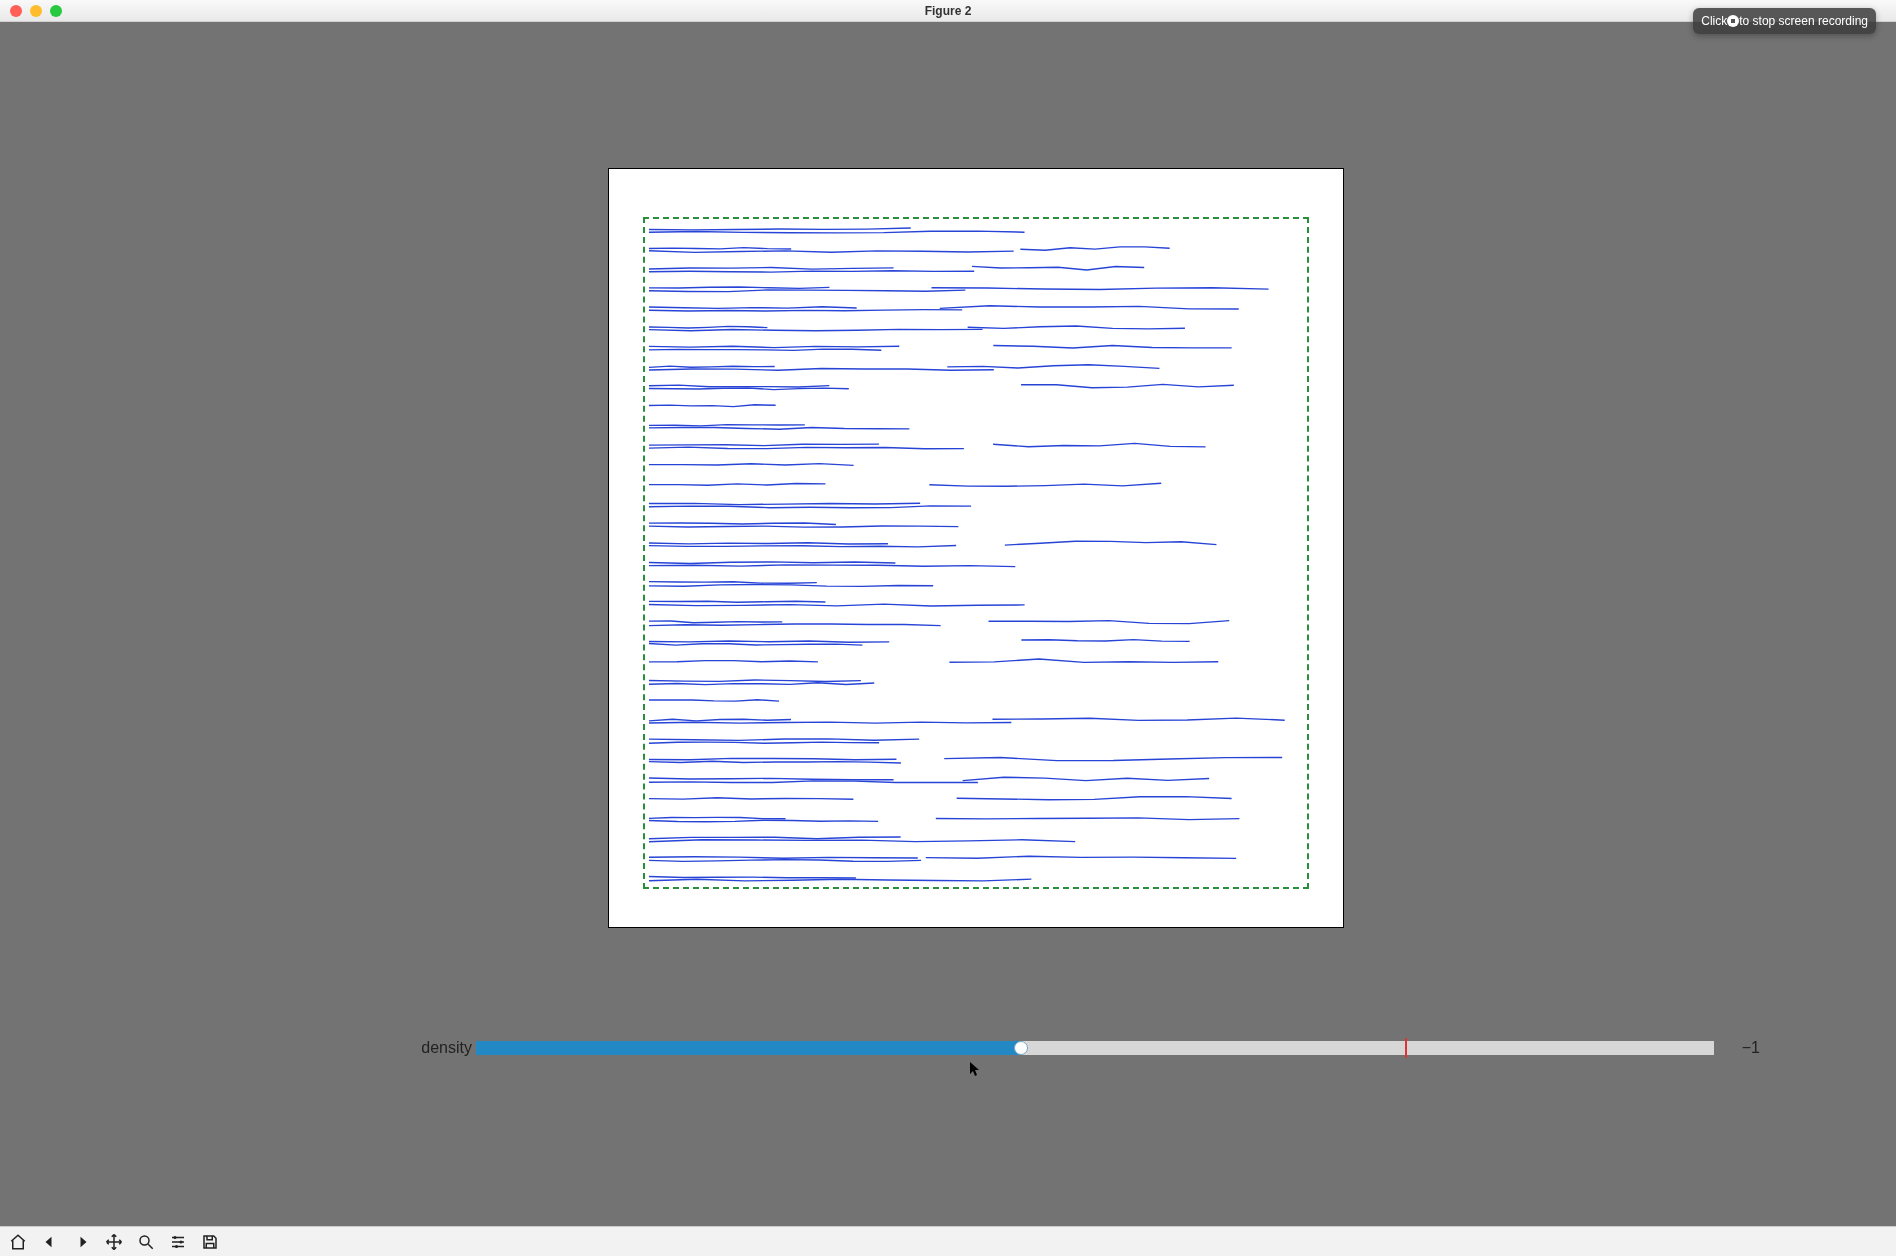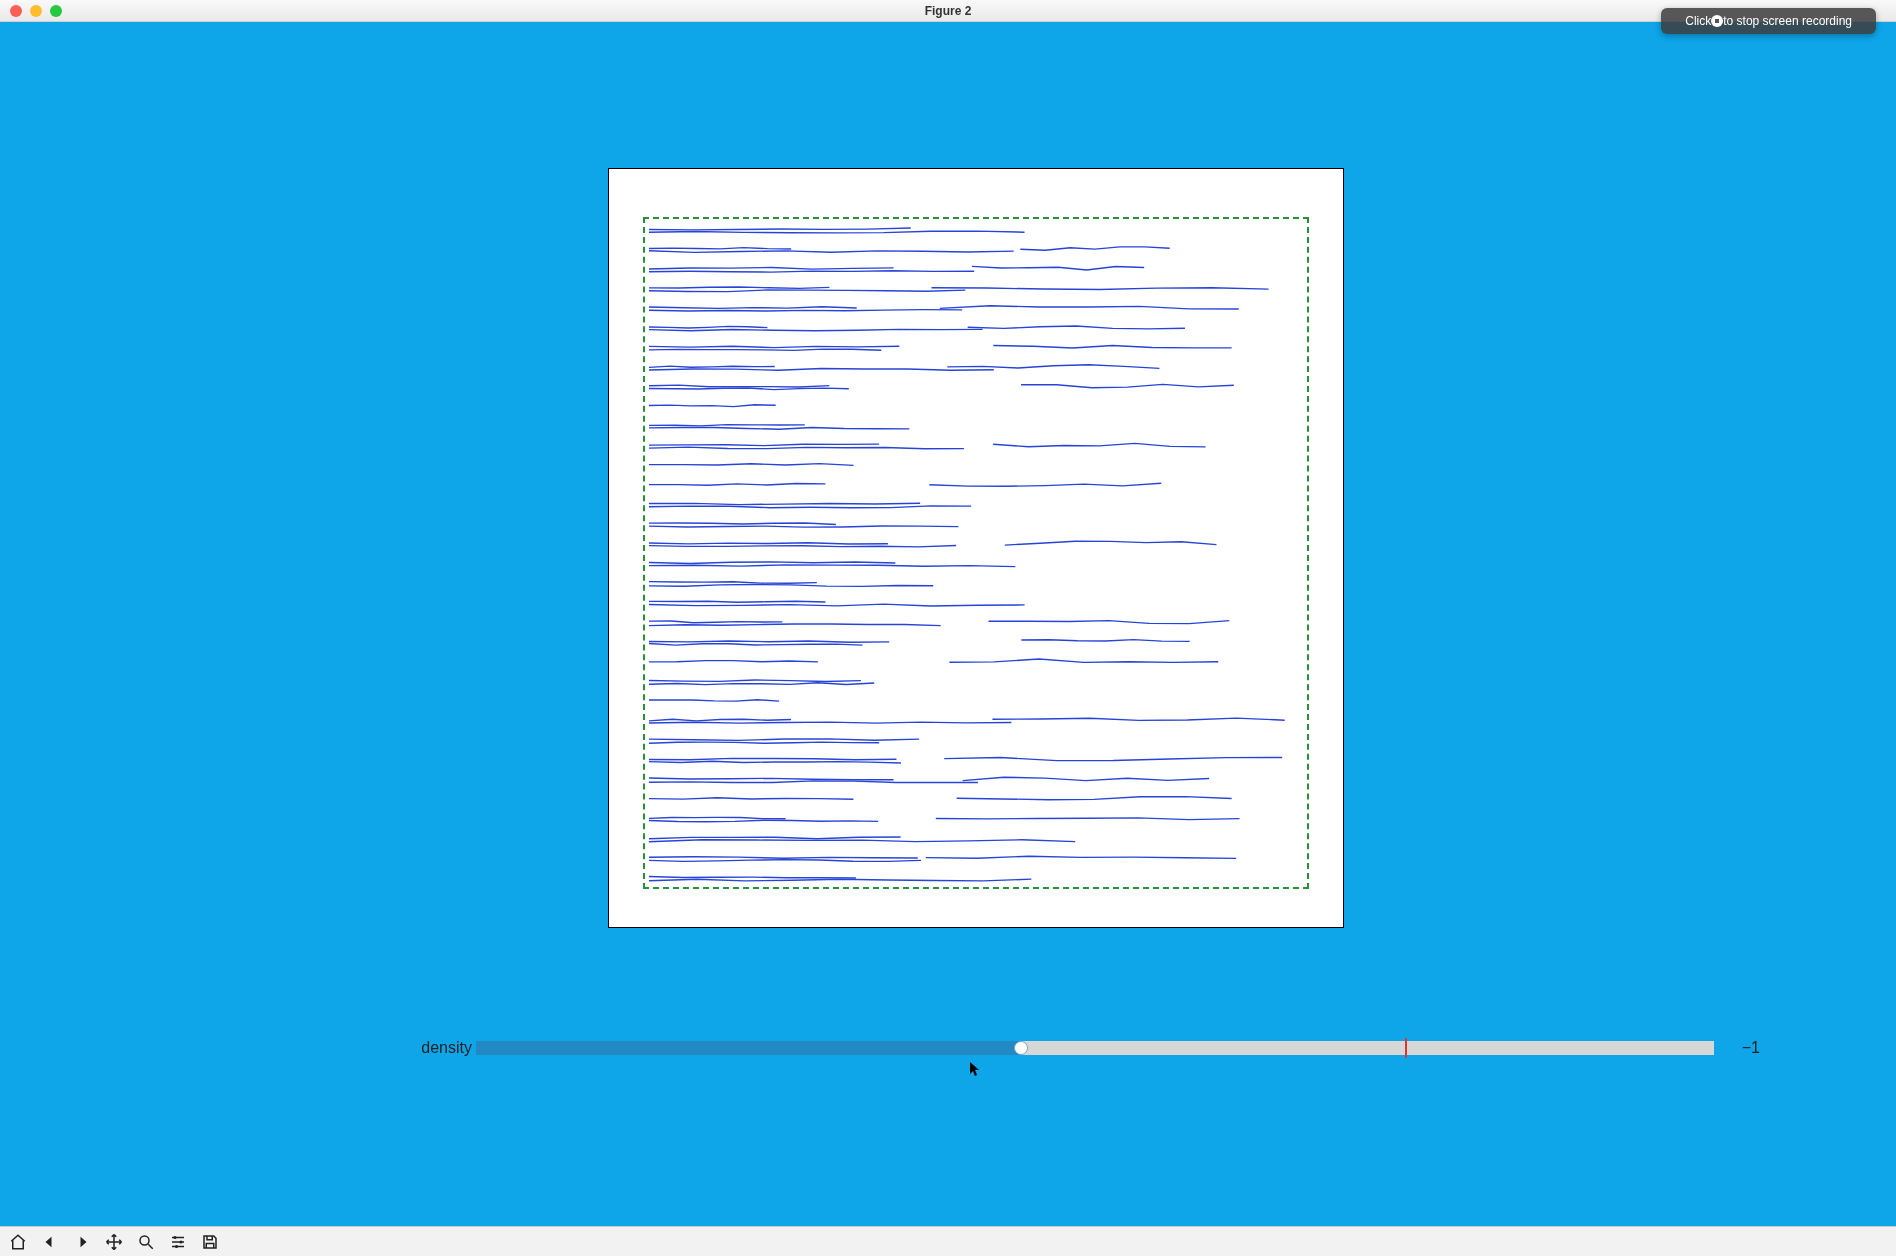--- a/index.html
+++ b/index.html
@@ -42,21 +42,21 @@
     font-weight: 700;
   }
 
   .screen-rec-tip {
     position: absolute;
     top: 8px;
     right: 20px;
     background: rgba(60,60,60,0.85);
     color: #fff;
     font-size: 12px;
-    padding: 6px 24px;
+    padding: 6px 8px;
     border-radius: 6px;
     display: flex;
     align-items: center;
     z-index: 10;
     box-shadow: 0 2px 6px rgba(0,0,0,0.3);
   }
   .screen-rec-tip .stop-icon {
     width: 12px; height: 12px; border-radius: 50%;
     background: #fff;
     display: inline-flex; align-items: center; justify-content: center;
@@ -64,21 +64,21 @@
   .screen-rec-tip .stop-icon::after {
     content: '';
     width: 4px; height: 4px; background: #555;
   }
 
   
   .canvas {
     position: relative;
     width: 100%;
     height: calc(100% - 22px - 30px);
-    background: #0ea5e9;
+    background: #737373;
   }
 
   .plot-outer {
     position: absolute;
     left: 608px;
     top: 146px;
     width: 736px;
     height: 760px;
     background: #fff;
     border: 1px solid #000;

